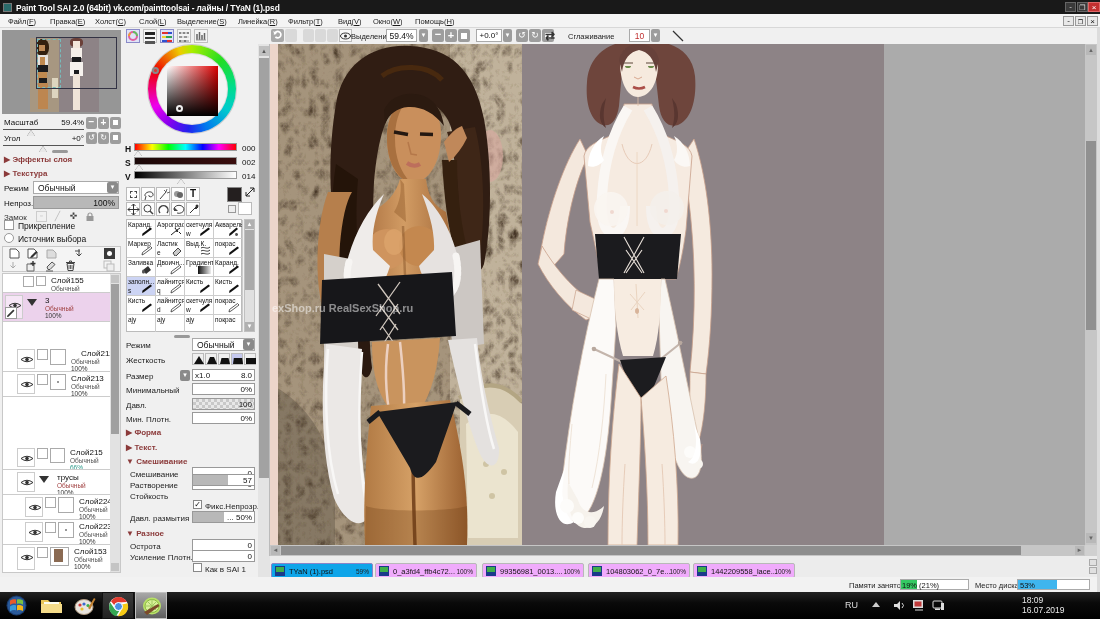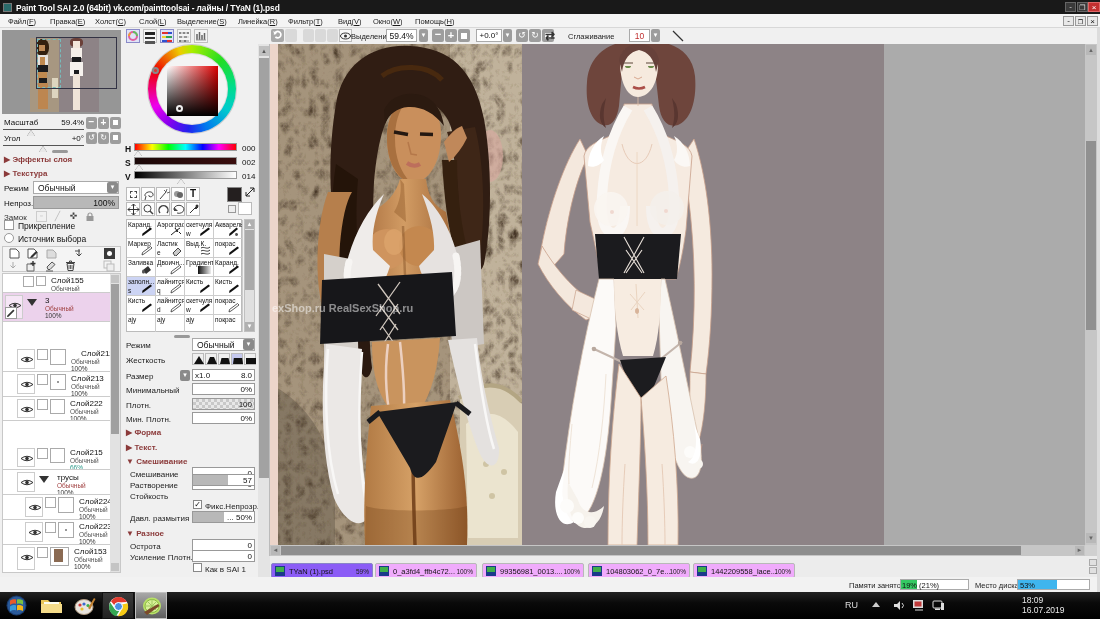--- a/index.html
+++ b/index.html
@@ -272,33 +272,20 @@
             </svg>
           </div>
           <div class="thmb" style="left:34px;top:2px;width:11px;height:11px"></div>
           <div class="thmb" style="left:47px;top:2px;width:16px;height:16px">
             <div style="position:absolute;left:45%;top:45%;width:2px;height:2px;background:#999"></div>
           </div>
           <div class="lname" style="left:68px;top:2px">Слой213</div>
           <div class="lmode" style="left:68px;top:11px">Обычный</div>
           <div class="lpct" style="left:68px;top:18px;">100%</div>
         </div>
-        <div class="lrow" style="top: 123px; height: 24px;">
-          <div style="position:absolute;left:14px;top:2px;width:18px;height:19px;border:1px solid #ccc;background:#fff">
-            <svg width="14" height="9" style="position:absolute;left:2px;top:5px">
-              <path d="M1 4.5Q7 0 13 4.5Q7 9 1 4.5z" fill="none" stroke="#333"></path>
-              <circle cx="7" cy="4.5" r="1.8" fill="#333"></circle>
-            </svg>
-          </div>
-          <div class="thmb" style="left:34px;top:2px;width:11px;height:11px"></div>
-          <div class="thmb" style="left:47px;top:2px;width:15px;height:15px"></div>
-          <div class="lname" style="left:67px;top:2px">Слой222</div>
-          <div class="lmode" style="left:67px;top:11px">Обычный</div>
-          <div class="lpct" style="left:67px;top:18px;">100%</div>
-        </div>
         <div class="lrow" style="top: 172px; height: 24px;">
           <div style="position:absolute;left:14px;top:2px;width:18px;height:19px;border:1px solid #ccc;background:#fff">
             <svg width="14" height="9" style="position:absolute;left:2px;top:5px">
               <path d="M1 4.5Q7 0 13 4.5Q7 9 1 4.5z" fill="none" stroke="#333"></path>
               <circle cx="7" cy="4.5" r="1.8" fill="#333"></circle>
             </svg>
           </div>
           <div class="thmb" style="left:34px;top:2px;width:11px;height:11px"></div>
           <div class="thmb" style="left:47px;top:2px;width:15px;height:15px"></div>
           <div class="lname" style="left:67px;top:2px">Слой215</div>
@@ -637,21 +624,21 @@
     <div class="abs lab" style="left:4px;top:328px">Размер</div>
     <div class="gbtn" style="left:58px;top:326px;width:10px;height:11px;background:#8a8a8a;font-size:7px;line-height:10px">▾</div>
     <div class="pbox" style="left:70px;top:325px">
         <span style="float:left;padding-left:2px">x1.0</span>
         <span style="float:right;padding-right:2px">8.0</span>
       </div>
     <div class="abs lab" style="left:4px;top:342px">Минимальный</div>
     <div class="pbox" style="left:70px;top:339px">
         <span style="float:right;padding-right:2px">0%</span>
       </div>
-    <div class="abs lab" style="left:4px;top:357px">Плотн.</div>
+    <div class="abs lab" style="left:4px;top:357px">Давл.</div>
     <div class="pbox" style="left:70px;top:354px;background:repeating-conic-gradient(#c8c8c8 0 25%,#e8e8e8 0 50%) 0 0/6px 6px">
         <span style="float:right;padding-right:2px">100</span>
       </div>
     <div class="abs lab" style="left:4px;top:371px">Мин. Плотн.</div>
     <div class="pbox" style="left:70px;top:368px">
         <span style="float:right;padding-right:2px">0%</span>
       </div>
     <div class="abs sect" style="left:4px;top:384px">▶ Форма</div>
     <div class="abs sect" style="left:4px;top:399px">▶ Текст.</div>
     <div class="abs sect" style="left:4px;top:413px">▼ Смешивание</div>
@@ -859,21 +846,21 @@
      <div class="abs" style="left:1px;top:489px;width:10px;height:10px;background:#b8b8b8;color:#666;font-size:6px;text-align:center;line-height:10px">▼</div>
    </div>
    <div class="abs" style="left:0;top:501px;width:815px;height:11px;background:#c6c6c6">
      <div class="abs" style="left:1px;top:1px;width:9px;height:9px;background:#b8b8b8;color:#666;font-size:6px;text-align:center;line-height:9px">◄</div>
      <div class="abs" style="left:11px;top:1px;width:740px;height:9px;background:#8e8e8e"></div>
      <div class="abs" style="right:1px;top:1px;width:9px;height:9px;background:#b8b8b8;color:#666;font-size:6px;text-align:center;line-height:9px">►</div>
    </div>
    <div class="abs" style="left:815px;top:501px;width:12px;height:11px;background:#d0d0d0"></div>
   </div>
   <div id="tabs" class="abs">
-    <div class="tab" style="left:1px;background:#8b5cf6;border-color:#8884c8">
+    <div class="tab" style="left:1px;background:#0ea5e9;border-color:#8884c8">
         <span class="ticon"></span>
         <span class="tname">TYaN (1).psd</span>
         <span class="tpct">59%</span>
       </div>
     <div class="tab" style="left:105px">
         <span class="ticon"></span>
         <span class="tname">0_a3fd4_ffb4c72...</span>
         <span class="tpct">100%</span>
       </div>
     <div class="tab" style="left:212px">

